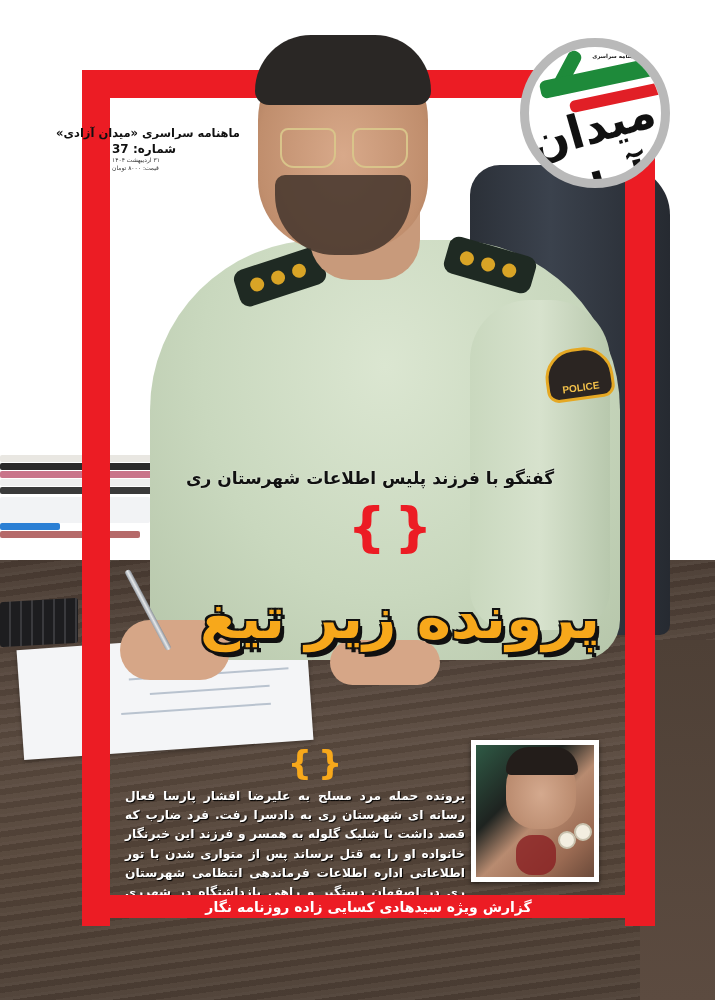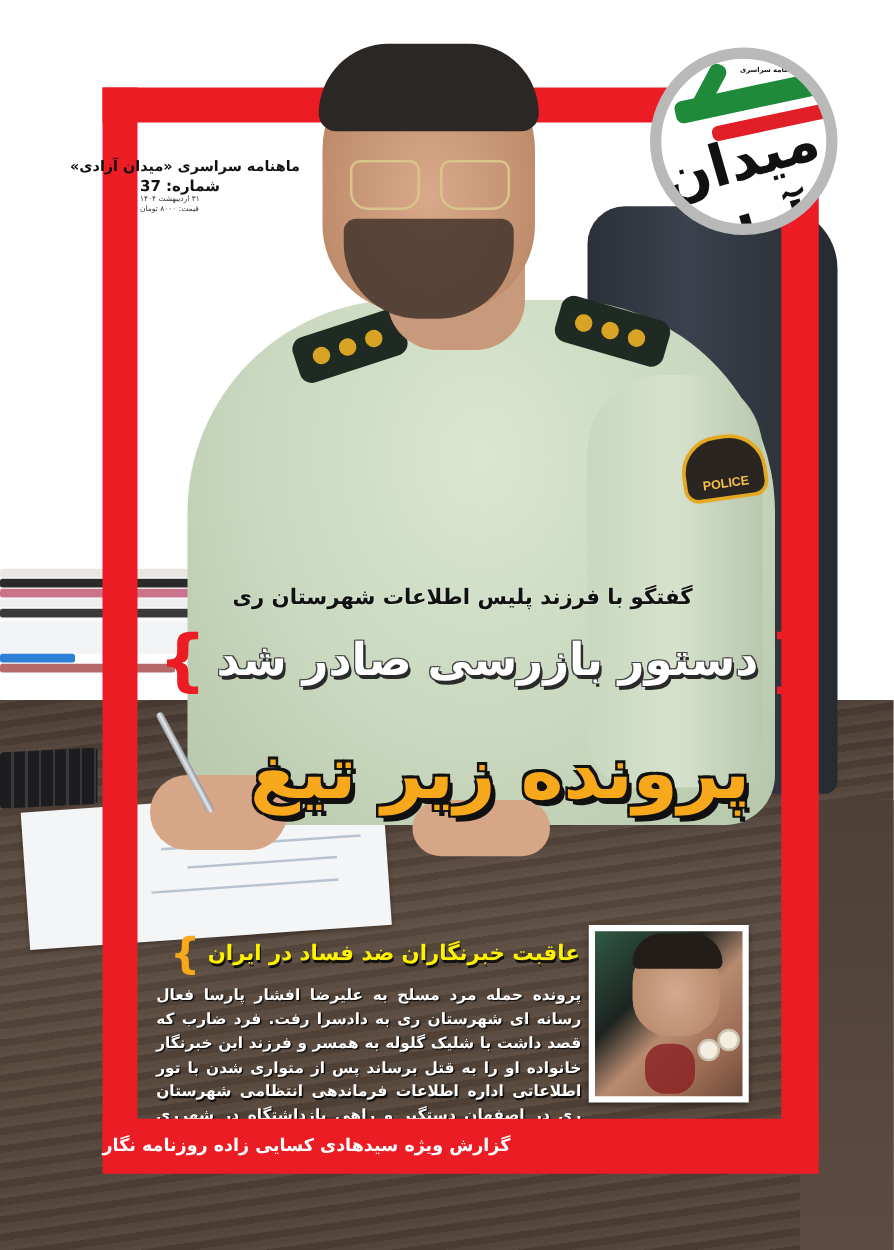--- a/index.html
+++ b/index.html
@@ -33,22 +33,22 @@
       position: absolute; left: 20px; top: 640px; width: 290px; height: 110px;
       background: #f4f5f7; transform: rotate(-4deg);
       box-shadow: 0 2px 4px rgba(0,0,0,0.3);
     }
     .doc-sheet .ln { position: absolute; height: 2px; background: #b9c3cf; }
 
     
     .frame-top    { position: absolute; left: 82px; top: 70px; width: 573px; height: 28px; background: var(--red); }
     .frame-left   { position: absolute; left: 82px; top: 70px; width: 28px; height: 856px; background: var(--red); }
     .frame-right  { position: absolute; left: 625px; top: 70px; width: 30px; height: 856px; background: var(--red); }
-    .frame-bottom { position: absolute; left: 82px; top: 895px; width: 573px; height: 44px; background: var(--red);
-                    display: flex; align-items: center; justify-content: flex-end; }
+    .frame-bottom { position: absolute; left: 82px; top: 895px; width: 573px; height: 23px; background: var(--red);
+                    display: flex; align-items: center; justify-content: center; }
     :root { --red: #ec1c24; --gold: #f7a81b; --uniform: #cfdcc4; }
 
     
     .chair {
       position: absolute; left: 470px; top: 165px; width: 200px; height: 470px;
       background: linear-gradient(90deg, #2b3038 0%, #3b424d 40%, #262a31 100%);
       border-radius: 30px 50px 10px 10px;
     }
 
     
@@ -213,28 +213,26 @@
   <div class="green2"></div>
   <div class="green"></div>
   <div class="red"></div>
   <div class="tagline">ماهنامه سراسری</div>
   <div class="word">میدان آزاد</div>
 </div>
 
 <div class="kicker">گفتگو با فرزند پلیس اطلاعات شهرستان ری</div>
 <div class="headline-1">
   <span class="brace">{</span>
-  <span class="txt">دستور بازرسی صادر شد</span>
   <span class="brace">}</span>
 </div>
 <div class="headline-2">پرونده زیر تیغ</div>
 
 <div class="sub-title">
   <span class="brace">{</span>
-  <span class="txt">عاقبت خبرنگاران ضد فساد در ایران</span>
   <span class="brace">}</span>
 </div>
 <div class="body-text">پرونده حمله مرد مسلح به علیرضا افشار پارسا فعال رسانه ای شهرستان ری به دادسرا رفت. فرد ضارب که قصد داشت با شلیک گلوله به همسر و فرزند این خبرنگار خانواده او را به قتل برساند پس از متواری شدن با تور اطلاعاتی اداره اطلاعات فرماندهی انتظامی شهرستان ری در اصفهان دستگیر و راهی بازداشتگاه در شهرری شد.</div>
 <div class="victim-photo">
   <div class="img">
     <div class="face"></div>
     <div class="hairv"></div>
     <div class="blood"></div>
     <div class="pad" style="left:82px;top:86px;"></div>
     <div class="pad" style="left:98px;top:78px;"></div>

